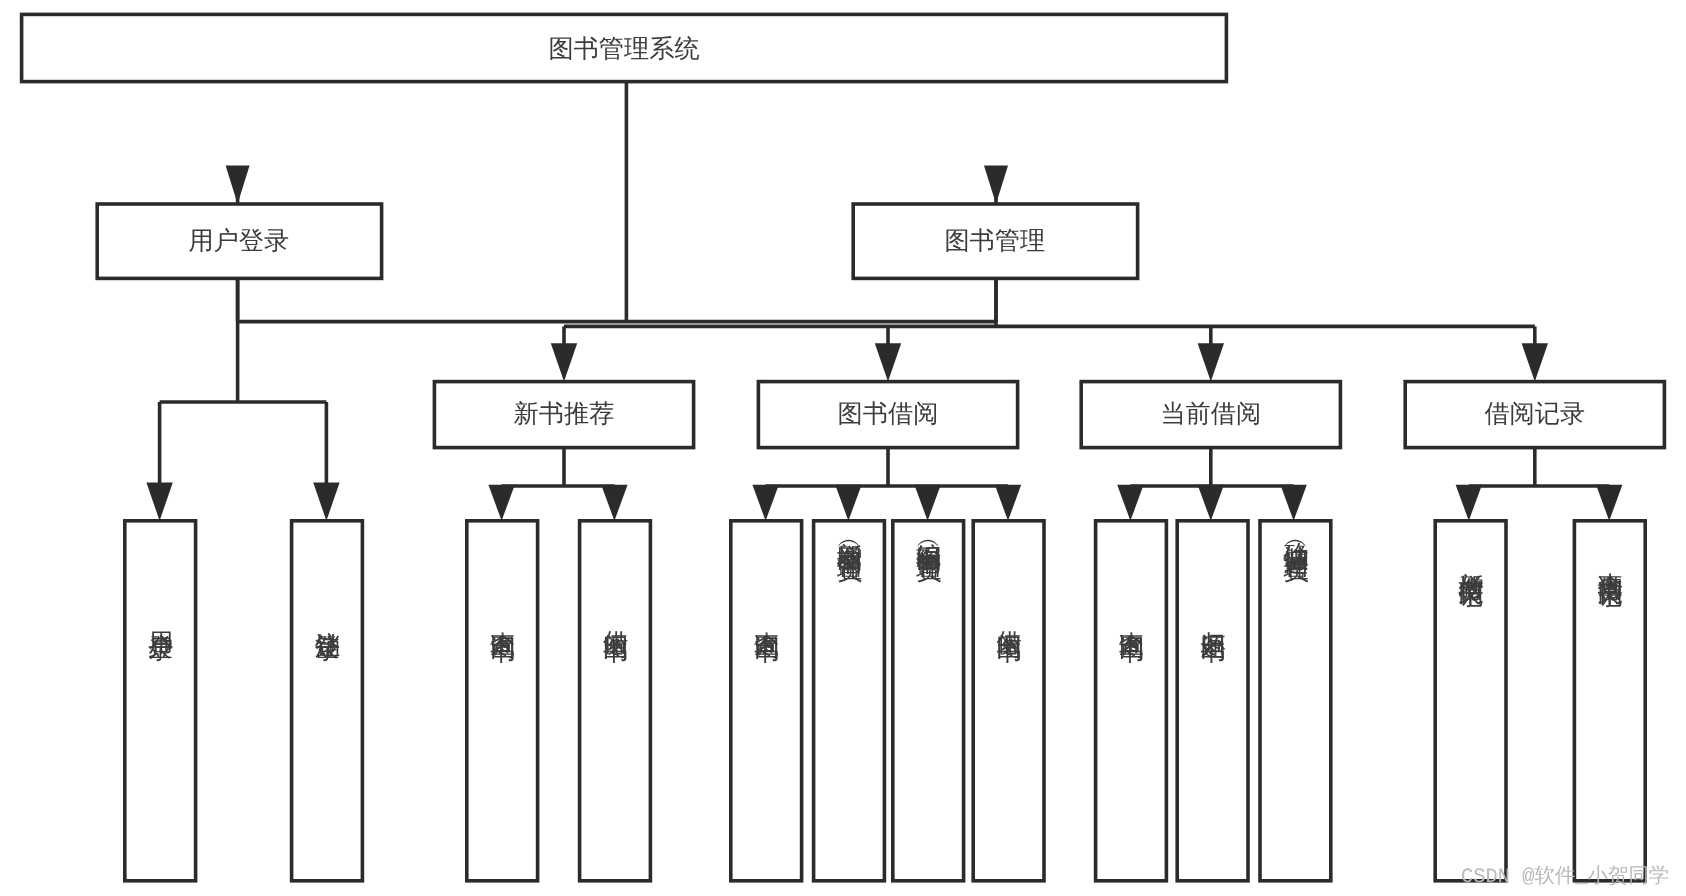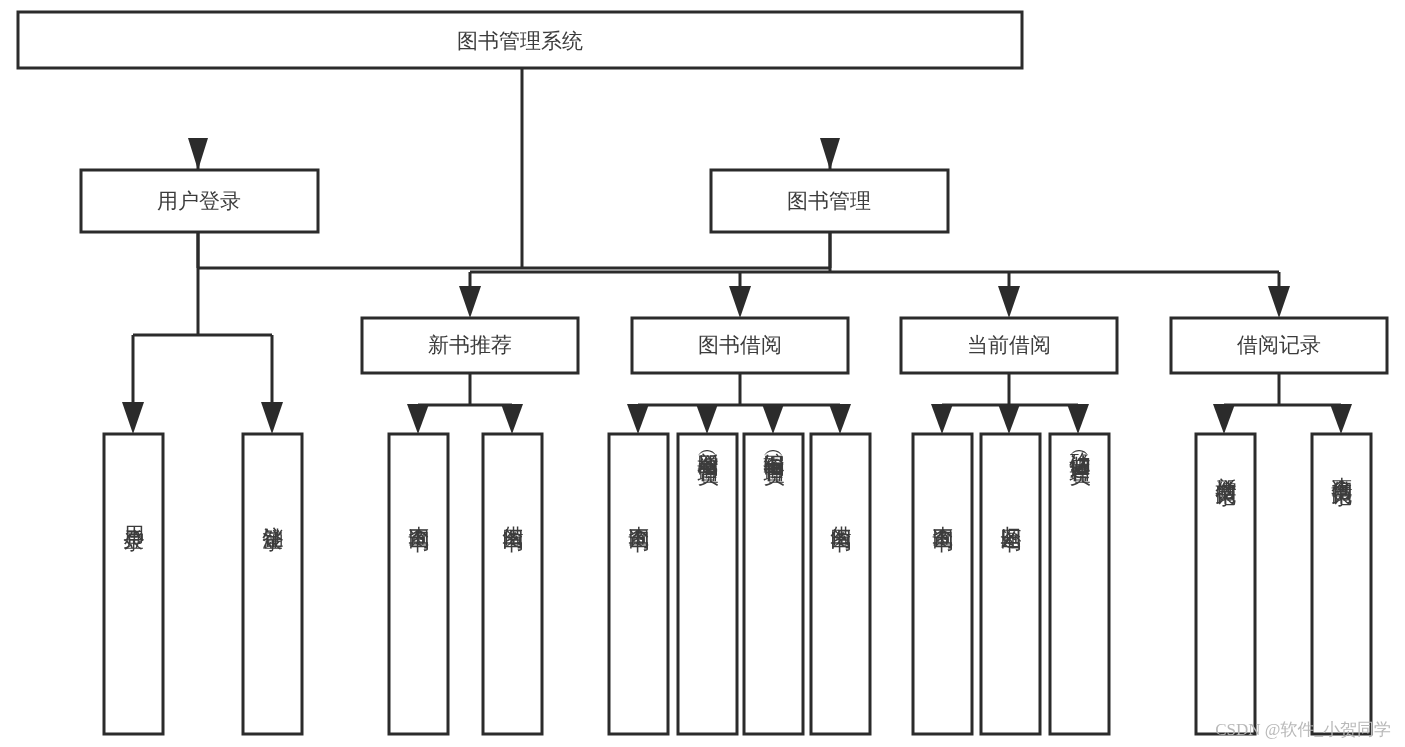--- a/index.html
+++ b/index.html
@@ -54,21 +54,21 @@
     fill: #3c3c3c;
     writing-mode: vertical-rl;
     text-orientation: upright;
     text-anchor: middle;
     letter-spacing: 2px;
   }
   .watermark {
     position: absolute;
     right: 14px;
     bottom: 6px;
-    font-family: Liberation Serif, serif;
+    font-family: Liberation Mono, monospace;
     font-size: 17px;
     color: #b9b9b9;
     white-space: nowrap;
     user-select: none;
     text-align: center;
   }
 </style>
 </head>
 <body>
 

